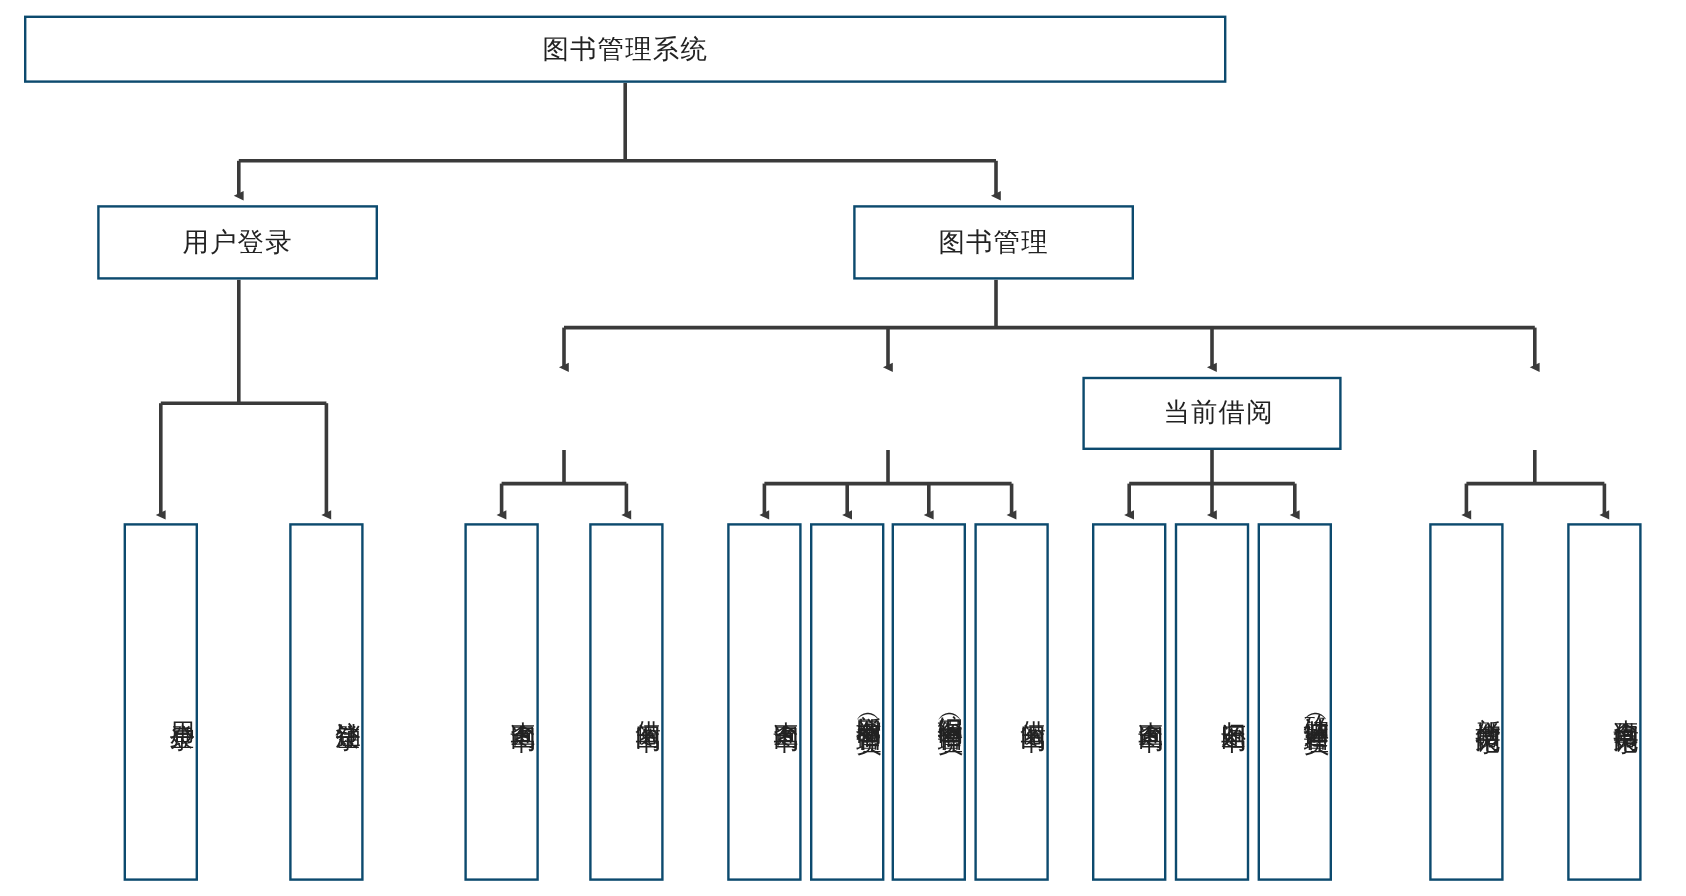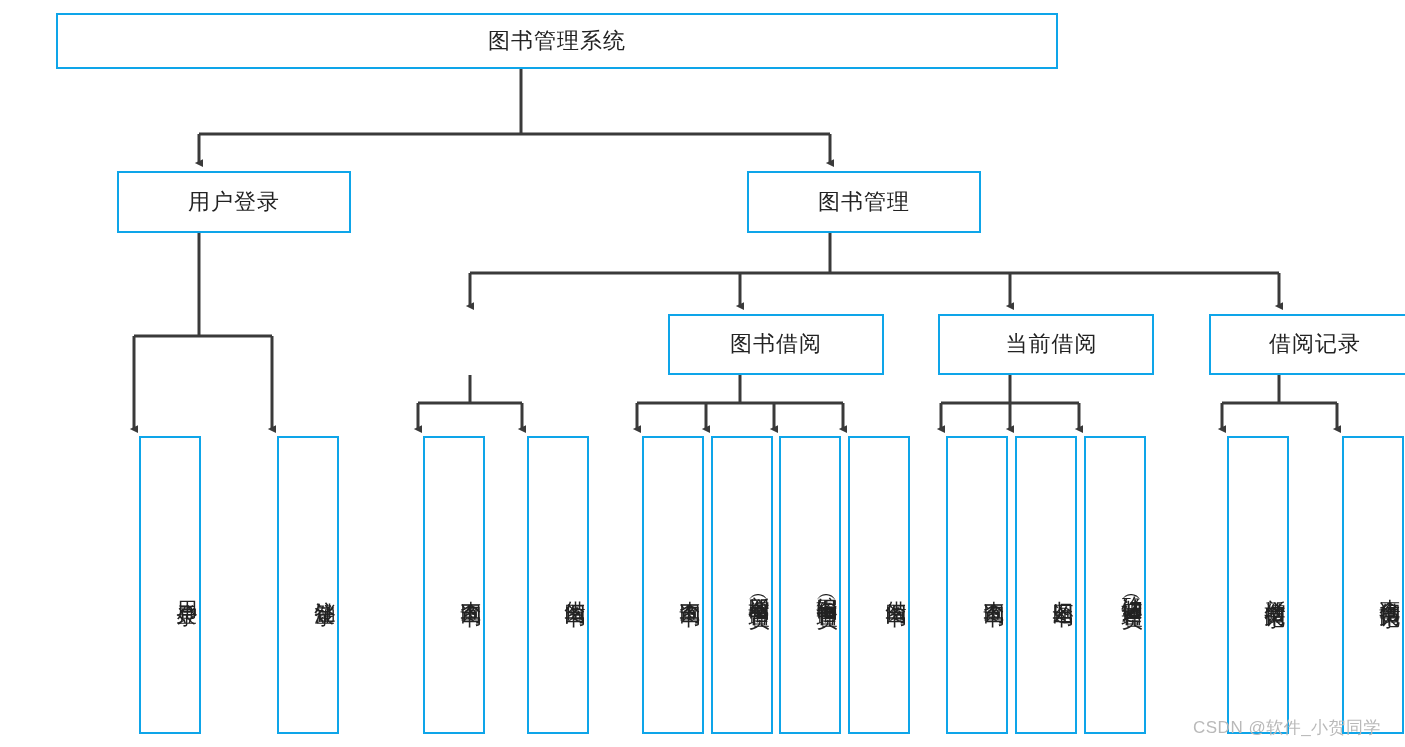--- a/index.html
+++ b/index.html
@@ -23,26 +23,25 @@
     left: 0;
     top: 0;
     width: 1405px;
     height: 747px;
     pointer-events: none;
   }
   .node {
     position: absolute;
     box-sizing: border-box;
     background: #ffffff;
-    border: 2px solid #0ea5e9;
+    border: 2px solid #0c4a6e;
     display: flex;
     align-items: center;
     justify-content: center;
     color: #222222;
-    margin-left: 36px;
   }
   .node.horizontal {
     font-size: 22px;
     letter-spacing: 1px;
     line-height: 1.1;
   }
   .node.vertical {
     writing-mode: vertical-rl;
     text-orientation: upright;
     font-size: 21px;
@@ -126,28 +125,22 @@
     <span>图书管理系统</span>
   </div>
 
   <div class="node horizontal" style="left:81px; top:171px; width:234px; height:62px;">
     <span>用户登录</span>
   </div>
   <div class="node horizontal" style="left:711px; top:171px; width:234px; height:62px;">
     <span>图书管理</span>
   </div>
 
-  <div class="node horizontal" style="left:632px; top:314px; width:216px; height:61px;">
-    <span>图书借阅</span>
-  </div>
   <div class="node horizontal" style="left:902px; top:314px; width:216px; height:61px;padding-left:11px;">
     <span>当前借阅</span>
-  </div>
-  <div class="node horizontal" style="left:1173px; top:314px; width:212px; height:61px;">
-    <span>借阅记录</span>
   </div>
 
   <div class="node vertical" style="left:103px; top:436px; width:62px; height:298px;">
     <span class="vlabel">用户登录</span>
   </div>
   <div class="node vertical" style="left:241px; top:436px; width:62px; height:298px;">
     <span class="vlabel">注销登录</span>
   </div>
 
   <div class="node vertical" style="left:387px; top:436px; width:62px; height:298px;">
@@ -180,15 +173,14 @@
     <span class="vlabel">确认归还（管理员）</span>
   </div>
 
   <div class="node vertical" style="left:1191px; top:436px; width:62px; height:298px;">
     <span class="vlabel">新增借阅记录</span>
   </div>
   <div class="node vertical" style="left:1306px; top:436px; width:62px; height:298px;">
     <span class="vlabel">查询借阅记录</span>
   </div>
 
-  <div class="watermark" style="left:1193px; top:716px;">CSDN @软件_小贺同学</div>
 
 </div>
 
 </body></html>

